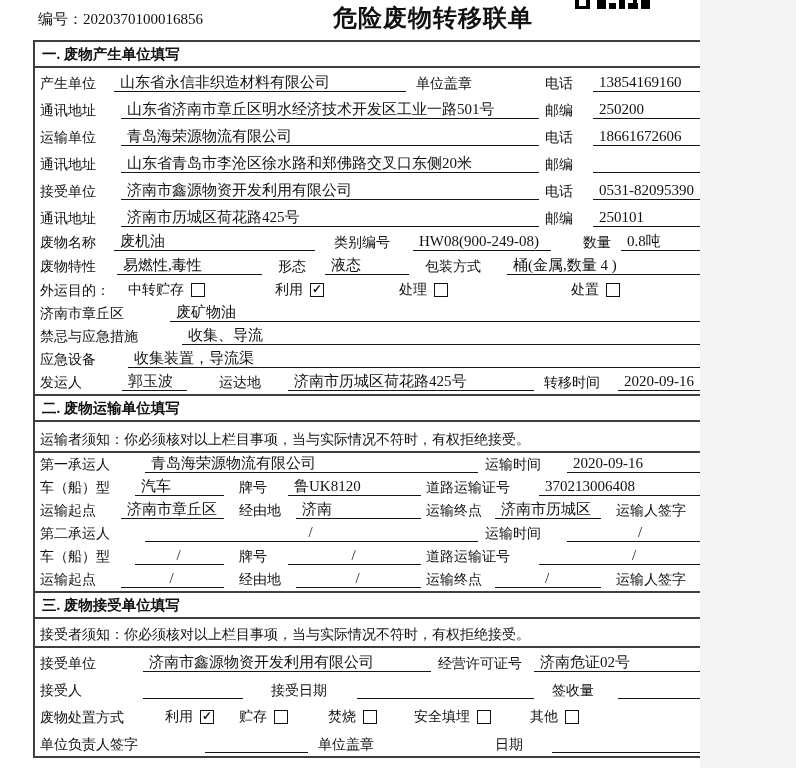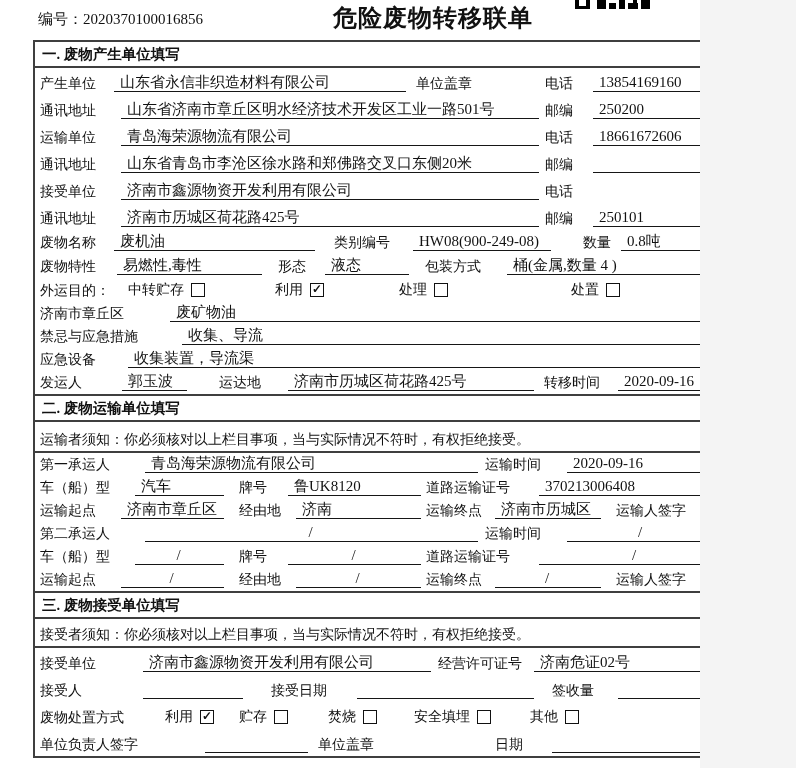--- a/index.html
+++ b/index.html
@@ -82,20 +82,21 @@
       <div class="frow" style="height: 27px;">
         <span class="seg lbl" style="left: 5px;">通讯地址</span>
         <span class="seg val" style="width: 418px; left: 86px;">山东省青岛市李沧区徐水路和郑佛路交叉口东侧20米</span>
         <span class="seg lbl" style="left: 510px;">邮编</span>
         <span class="seg val" style="width: 150px; left: 558px;"></span>
       </div>
       <div class="frow" style="height: 27px;">
         <span class="seg lbl" style="left: 5px;">接受单位</span>
         <span class="seg val" style="width: 418px; left: 86px;">济南市鑫源物资开发利用有限公司</span>
         <span class="seg lbl" style="left: 510px;">电话</span>
+        <span class="seg val" style="width: 158px; left: 558px;">0531-82095390</span>
       </div>
       <div class="frow" style="height: 27px;">
         <span class="seg lbl" style="left: 5px;">通讯地址</span>
         <span class="seg val" style="width: 418px; left: 86px;">济南市历城区荷花路425号</span>
         <span class="seg lbl" style="left: 510px;">邮编</span>
         <span class="seg val" style="width: 158px; left: 558px;">250101</span>
       </div>
       <div class="frow" style="height: 24px;">
         <span class="seg lbl" style="left: 5px;">废物名称</span>
         <span class="seg val" style="width: 201px; left: 79px;">废机油</span>

